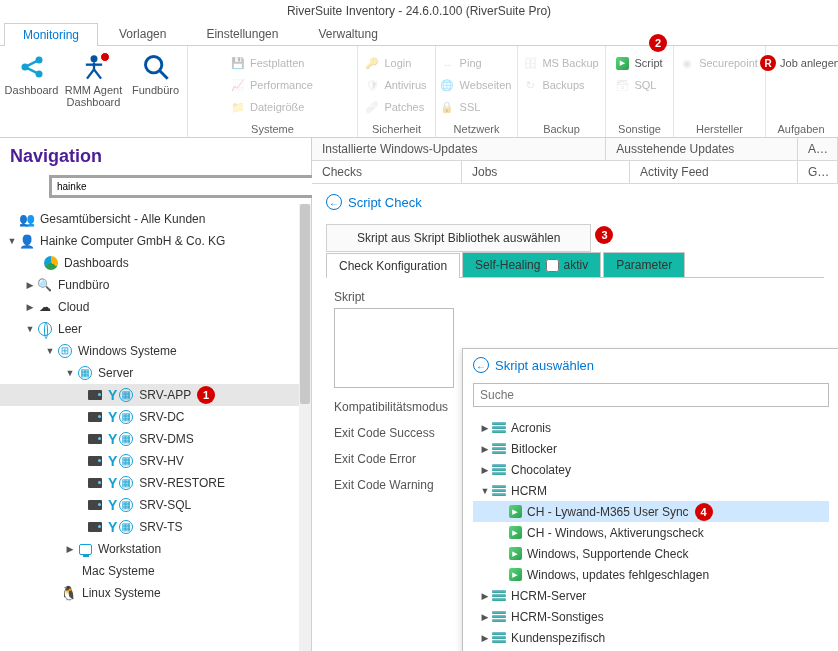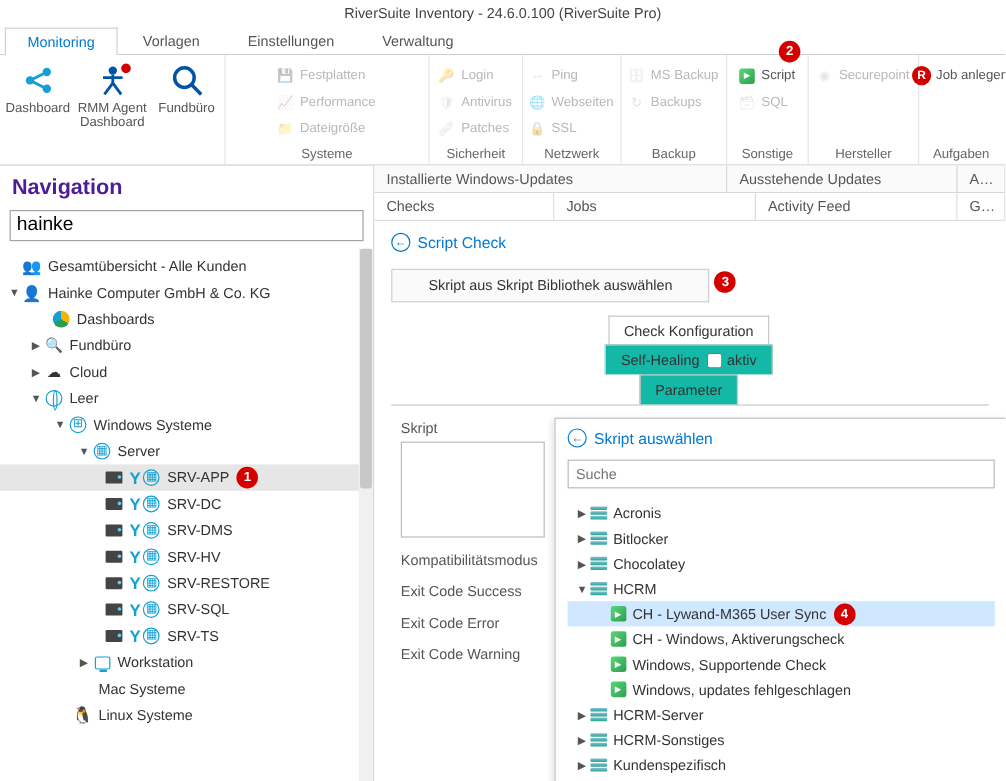--- a/index.html
+++ b/index.html
@@ -26,21 +26,21 @@
   .ribbon-small { display: flex; align-items: center; gap: 4px; height: 22px; font-size: 11px; color: #b8b8b8; cursor: pointer; white-space: nowrap; }
   .ribbon-small.enabled { color: #555; }
   .ribbon-small .sm-icon { width: 16px; height: 16px; display: flex; align-items: center; justify-content: center; opacity: 0.35; }
   .ribbon-small.enabled .sm-icon { opacity: 1; }
   
   
   .body-split { display: flex; height: calc(651px - 22px - 24px - 92px); }
   .nav-pane { width: 312px; border-right: 1px solid #d0d0d0; display: flex; flex-direction: column; }
   .nav-title { color: #4c1d95; font-size: 18px; font-weight: 700; padding: 8px 10px 6px; }
   .nav-search { margin: 2px 8px 6px; }
-  .nav-search input { width: 100%; border: 1px solid #a3a3a3; padding: 3px 5px; font-size: 16px; }
+  .nav-search input { width: 100%; border: 3px solid #a3a3a3; padding: 3px 5px; font-size: 10px; margin-left: 41px; }
   .tree { flex: 1; overflow: hidden; position: relative; padding-top: 4px; }
   .tree .scrollbar { position: absolute; right: 0; top: 0; bottom: 0; width: 12px; background: #f0f0f0; }
   .tree .thumb { position: absolute; right: 1px; top: 0; width: 10px; height: 200px; background: #c8c8c8; border-radius: 2px; }
   .node { display: flex; align-items: center; height: 22px; cursor: pointer; font-size: 12px; color: #333; white-space: nowrap; }
   .node.selected { background: #e6e6e6; }
   .caret { width: 12px; text-align: center; color: #555; font-size: 9px; }
   .node .icon { width: 18px; height: 18px; margin-right: 4px; display: flex; align-items: center; justify-content: center; }
   .badge { width: 18px; height: 18px; background: #d40000; color: #fff; border-radius: 50%; display: inline-flex; align-items: center; justify-content: center; font-size: 11px; font-weight: 600; margin-left: 6px; }
   
   
@@ -51,21 +51,21 @@
   .content-tabs-row.row2 .content-tab { background: #fff; }
   
   .check-area { padding: 10px 14px; position: relative; flex: 1; }
   .back-link { color: #0078d4; display: flex; align-items: center; gap: 6px; font-size: 13px; margin-bottom: 14px; cursor: pointer; }
   .form-row { display: flex; align-items: center; margin-bottom: 12px; }
   .form-row label { width: 80px; color: #555; }
   .form-row input[type=text] { flex: 1; border: 1px solid #a6a6a6; padding: 4px 5px; }
   
   .lib-btn { border: 1px solid #d0d0d0; background: #fafafa; padding: 6px 30px; font-size: 12px; position: relative; display: inline-block; cursor: pointer; }
   
-  .cfg-tabs { display: flex; margin-top: 10px; border-bottom: 1px solid #c8c8c8; align-items: center; flex-direction: column; }
+  .cfg-tabs { display: flex; border-bottom: 1px solid #c8c8c8; align-items: center; }
   .cfg-tab { border: 1px solid #c8c8c8; border-bottom: none; padding: 5px 12px; font-size: 12px; background: #14b8a6; margin-right: 2px; cursor: pointer; position: relative; }
   .cfg-tab.active { background: #fff; top: 1px; }
   .cfg-tab input[type=checkbox] { vertical-align: middle; margin: 0 4px 0 6px; }
   
   .cfg-body { padding: 12px 8px; }
   .cfg-body .lbl { color: #555; margin-bottom: 4px; font-size: 12px; }
   .script-box { border: 1px solid #bcbcbc; width: 120px; height: 80px; }
   .exit-row { margin-top: 12px; color: #555; font-size: 12px; }
   
   .interval-box { border: 1px solid #d0d0d0; margin-top: 14px; padding: 6px 10px 2px; position: relative; width: 140px; }

